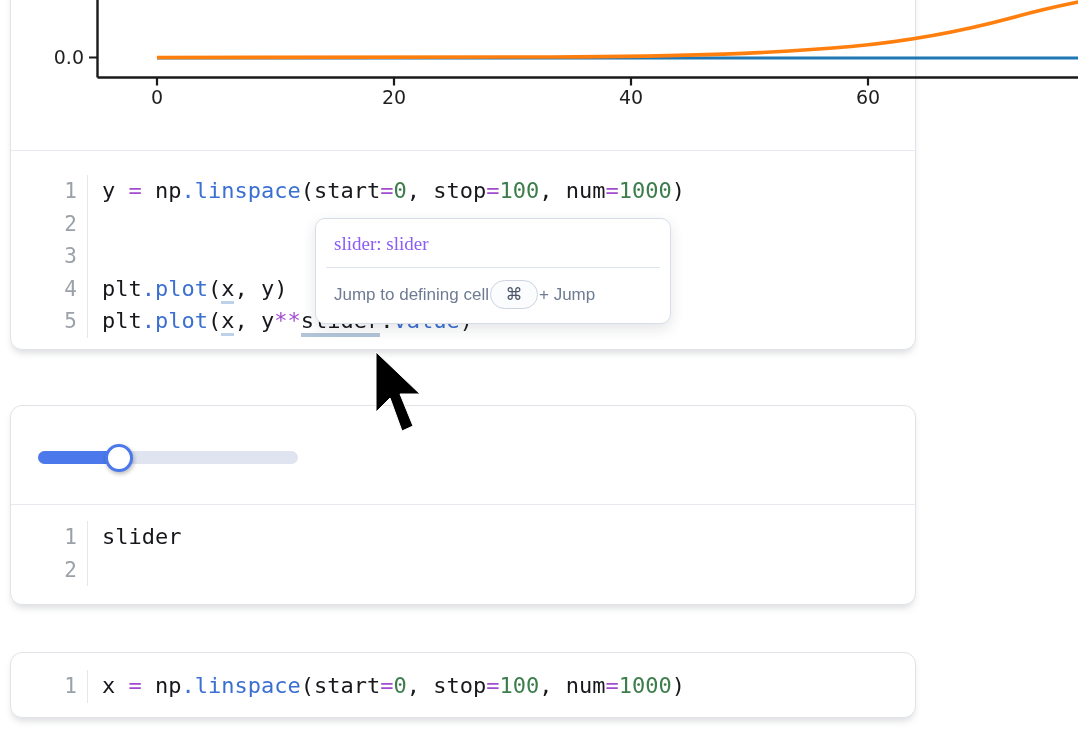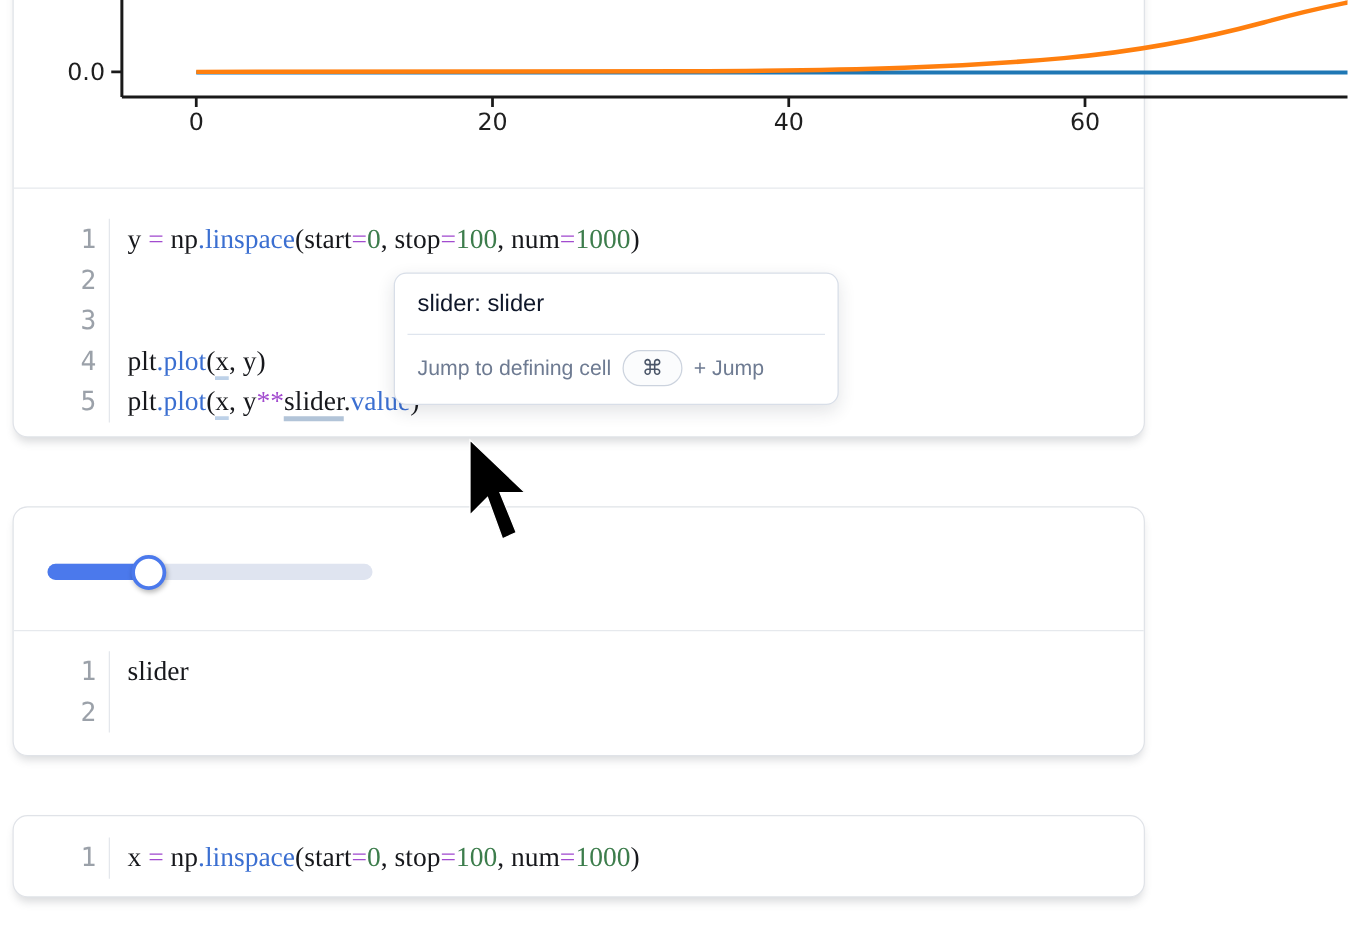--- a/index.html
+++ b/index.html
@@ -12,21 +12,21 @@
           border:1px solid #e0e3e8; border-radius:12px;
           box-shadow:0 5px 7px -2px rgba(90,95,105,0.22); }
   .cell-output { position:relative; }
   .codewrap { display:flex; border-top:1px solid #e6e9ed; }
   .gutter { width:66px; flex:0 0 66px; text-align:right;
             font-family:"DejaVu Sans Mono", monospace; font-size:21px;
             color:#9ba1a9; }
   .ln { height:32.5px; line-height:32.5px; }
   .codecol { border-left:1px solid #e4e7ec; margin-left:10px; padding-left:14px;
              font-family:"DejaVu Sans Mono", monospace; font-size:22px; }
-  .cl { height:32.5px; line-height:32.5px; white-space:pre;font-family:Liberation Serif, serif; }
+  .cl { height:32.5px; line-height:32.5px; white-space:pre; }
   .cl span { white-space:pre; }
   .tk-d { color:#17181c; }
   .tk-p { color:#a24bcf; }
   .tk-b { color:#3b6fd1; }
   .tk-g { color:#3d7d4c; }
   .tk-u { color:#17181c; border-bottom:3px solid #bdd1e8; }
   .tk-h { color:#17181c; border-bottom:4px solid #b2c4d8; }
 
   
   #cellA { top:-40px; height:390px; }
@@ -48,23 +48,23 @@
   .slider-fill  { position:absolute; left:0; top:0; height:13px; width:82px;
                   border-radius:7px; background:#4b79ec; }
   .slider-thumb { position:absolute; left:94px; top:38px; width:28px; height:28px;
                   border-radius:50%; background:#fff; border:3px solid #4b79ec;
                   box-shadow:1px 2px 4px rgba(0,0,0,0.28); }
 
   
   .tooltip { position:absolute; left:315px; top:218px; width:356px; z-index:20;
              background:#fff; border:1px solid #d8dee8; border-radius:10px;
              box-shadow:0 5px 14px rgba(30,40,60,0.12); }
-  .tt-title { padding:14px 18px 12px 18px; font-size:19px; color:#0f172a; }
+  .tt-title { padding:14px 18px 12px 18px; font-size:19px; color:#8b5cf6;font-family:Liberation Serif, serif; }
   .tt-div { border-top:1px solid #dfe5ee; margin:0 10px; }
-  .tt-footer { display:flex; align-items:center; gap:9px;
+  .tt-footer { display:flex; align-items:center; gap:1px;
                padding:12px 18px 14px 18px; font-size:17px; color:#6e7b92; }
   .kbd-pill { display:inline-flex; align-items:center; justify-content:center;
               min-width:48px; height:29px; border:1.5px solid #ccd3de;
               border-radius:15px; background:#fbfcfd; color:#4a5568;
               font-size:17px; }
 
   
   .plot-svg { position:absolute; left:0; top:0; }
   .axis-label { font-family:"DejaVu Sans", sans-serif; font-size:19px; fill:#1f1f1f; }
 

